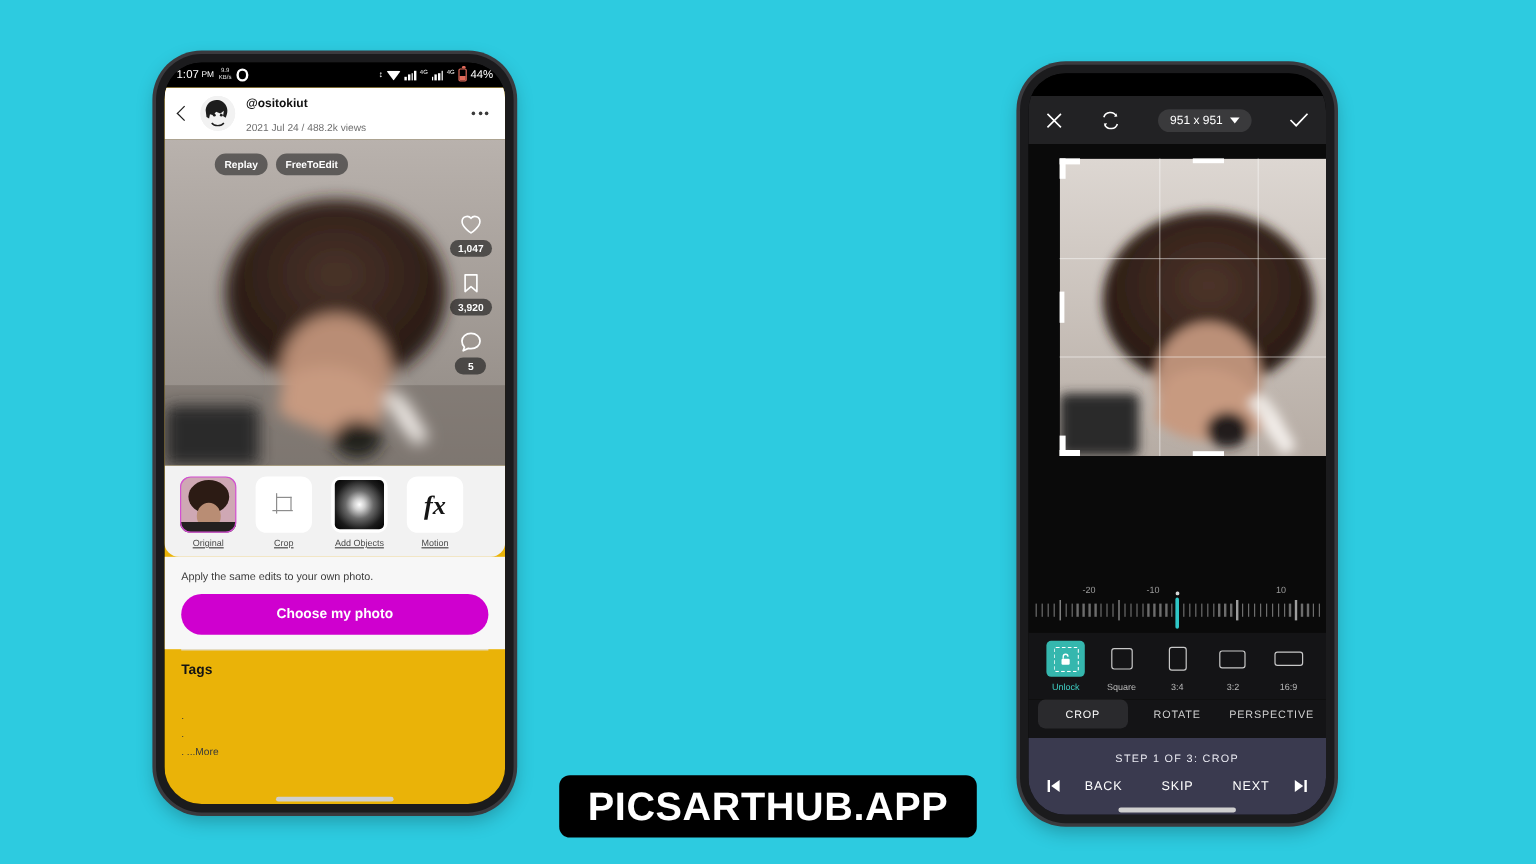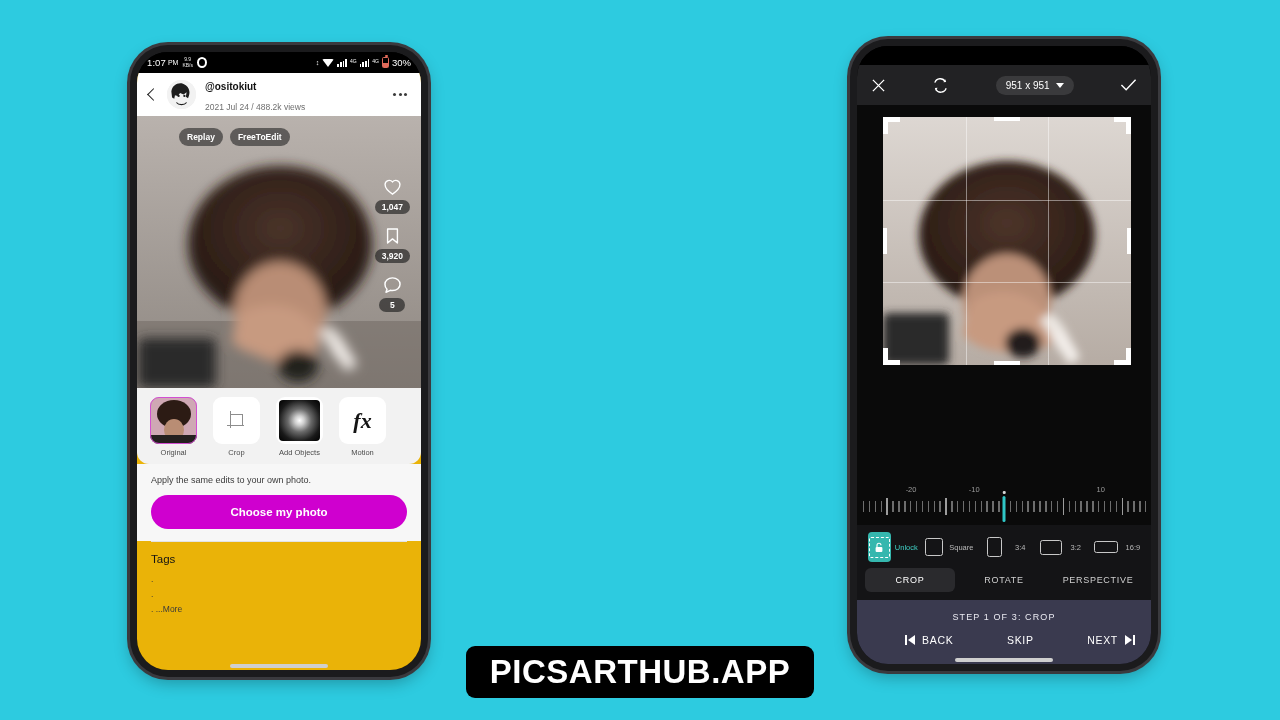--- a/index.html
+++ b/index.html
@@ -21,21 +21,21 @@
   .phone-inner {
     position: absolute;
     inset: 7px;
     border-radius: 31px;
     overflow: hidden;
     background: #000;
     display: flex;
     flex-direction: column;
   }
   #phone-left  { left: 130px; top: 45px; width: 298px; height: 632px; }
-  #phone-right { left: 850px; top: 39px; width: 308px; height: 632px; }
+  #phone-right { left: 850px; top: 54px; width: 262px; height: 632px; }
 
   .gesture-bar {
     position: absolute;
     bottom: 9px; left: 50%;
     transform: translateX(-50%);
     width: 98px; height: 4px;
     border-radius: 3px;
     background: #cfcfcf;
   }
 
@@ -169,21 +169,21 @@
   .tool { width: 53px; display: flex; flex-direction: column; align-items: center; gap: 4px; }
   .tool-tile {
     width: 47px; height: 47px;
     border-radius: 9px;
     background: #fff;
     display: flex; align-items: center; justify-content: center;
     overflow: hidden;
     position: relative;
   }
   .tool-tile.selected { outline: 1.6px solid #d24fd2; outline-offset: -1px; }
-  .tool-label { font-size: 7.5px; color: #4b4b4b; white-space: nowrap; }
+  .tool-label { font-size: 7.5px; color: #4b4b4b; white-space: nowrap; text-decoration: underline; }
   .crop-glyph { width: 20px; height: 20px; position: relative; }
   .crop-glyph::before {
     content: ""; position: absolute; left: 3px; top: 0;
     width: 1.4px; height: 17px; background: #8d8d8d;
   }
   .crop-glyph::after {
     content: ""; position: absolute; left: 0; top: 14px;
     width: 17px; height: 1.4px; background: #8d8d8d;
   }
   .crop-glyph span {
@@ -206,21 +206,21 @@
     border: none;
     border-radius: 22px;
     padding: 11px 0;
     font-size: 11.5px;
     font-weight: bold;
     font-family: inherit;
     cursor: pointer;
   }
   .divider { height: 1px; background: #e3e3e3; margin: 0 14px; }
   .tags-sec { padding: 11px 14px 0; }
-  .tags-title { font-size: 11.5px; font-weight: normal; color: #141414; margin-bottom: 7px; }
+  .tags-title { font-size: 11.5px; font-weight: bold; color: #141414; margin-bottom: 24px; }
   .tag-line { font-size: 8.5px; color: #3a3a3a; line-height: 1.75; }
 
   
   .editor { flex: 1; background: #000; display: flex; flex-direction: column; }
   .ed-topbar {
     height: 40px;
     background: #222224;
     display: flex; align-items: center; justify-content: space-between;
     padding: 0 14px;
     flex: 0 0 auto;
@@ -270,21 +270,21 @@
   }
   .ruler-dot { position: absolute; left: 50%; top: -5px; transform: translateX(-50%); width: 2.5px; height: 2.5px; border-radius: 50%; background: #d6d6d6; }
 
   
   .aspect-row {
     background: #141416;
     display: flex; align-items: flex-start; justify-content: space-around;
     padding: 7px 8px 6px;
     flex: 0 0 auto;
   }
-  .aspect { display: flex; align-items: center; gap: 4px; width: 50px; }
+  .aspect { display: flex; flex-direction: column; align-items: center; gap: 4px; width: 50px; }
   .aspect-tile {
     width: 32px; height: 30px;
     display: flex; align-items: center; justify-content: center;
     border-radius: 4px;
   }
   .aspect-tile.active { background: #35b7ae; }
   .aspect-label { font-size: 7.5px; color: #b9b9b9; }
   .aspect-label.active { color: #3fcfc4; }
   .shape { border: 1.5px solid #c8c8c8; border-radius: 2.5px; }
   .sq { width: 18px; height: 18px; }
@@ -314,21 +314,21 @@
   .step-title {
     text-align: center; color: #eaeaf2;
     font-size: 9px; letter-spacing: 1.1px;
     padding: 12px 0 2px;
   }
   .step-nav {
     display: flex; align-items: center; justify-content: space-between;
     padding: 10px 16px 2px;
     color: #fff;
   }
-  .step-btn { display: flex; align-items: center; gap: 7px; font-size: 10.5px; letter-spacing: .7px; margin-left: 32px; }
+  .step-btn { display: flex; align-items: center; gap: 21px; font-size: 10.5px; letter-spacing: .7px; }
   .tri-l { width: 0; height: 0; border-top: 5px solid transparent; border-bottom: 5px solid transparent; border-right: 7px solid #fff; }
   .tri-r { width: 0; height: 0; border-top: 5px solid transparent; border-bottom: 5px solid transparent; border-left: 7px solid #fff; }
   .bar-s { width: 2px; height: 10px; background: #fff; }
 
   
   #watermark {
     position: absolute;
     left: 466px; top: 646px;
     width: 348px; height: 52px;
     background: #000;
@@ -369,21 +369,21 @@
           </span>
         <span class="sig-label">4G</span>
         <span class="bars">
             <i></i>
             <i></i>
             <i></i>
             <i></i>
           </span>
         <span class="sig-label">4G</span>
         <span class="ic-batt"></span>
-        <span class="sb-batt-pct">30%</span>
+        <span class="sb-batt-pct">44%</span>
       </div>
     </div>
 
     <div class="app-body">
 
       <div class="app-header">
         <span class="back-chev"></span>
         <span class="avatar">
           <svg viewBox="0 0 40 40" aria-hidden="true">
             <rect width="40" height="40" fill="#f2f2f2"></rect>

